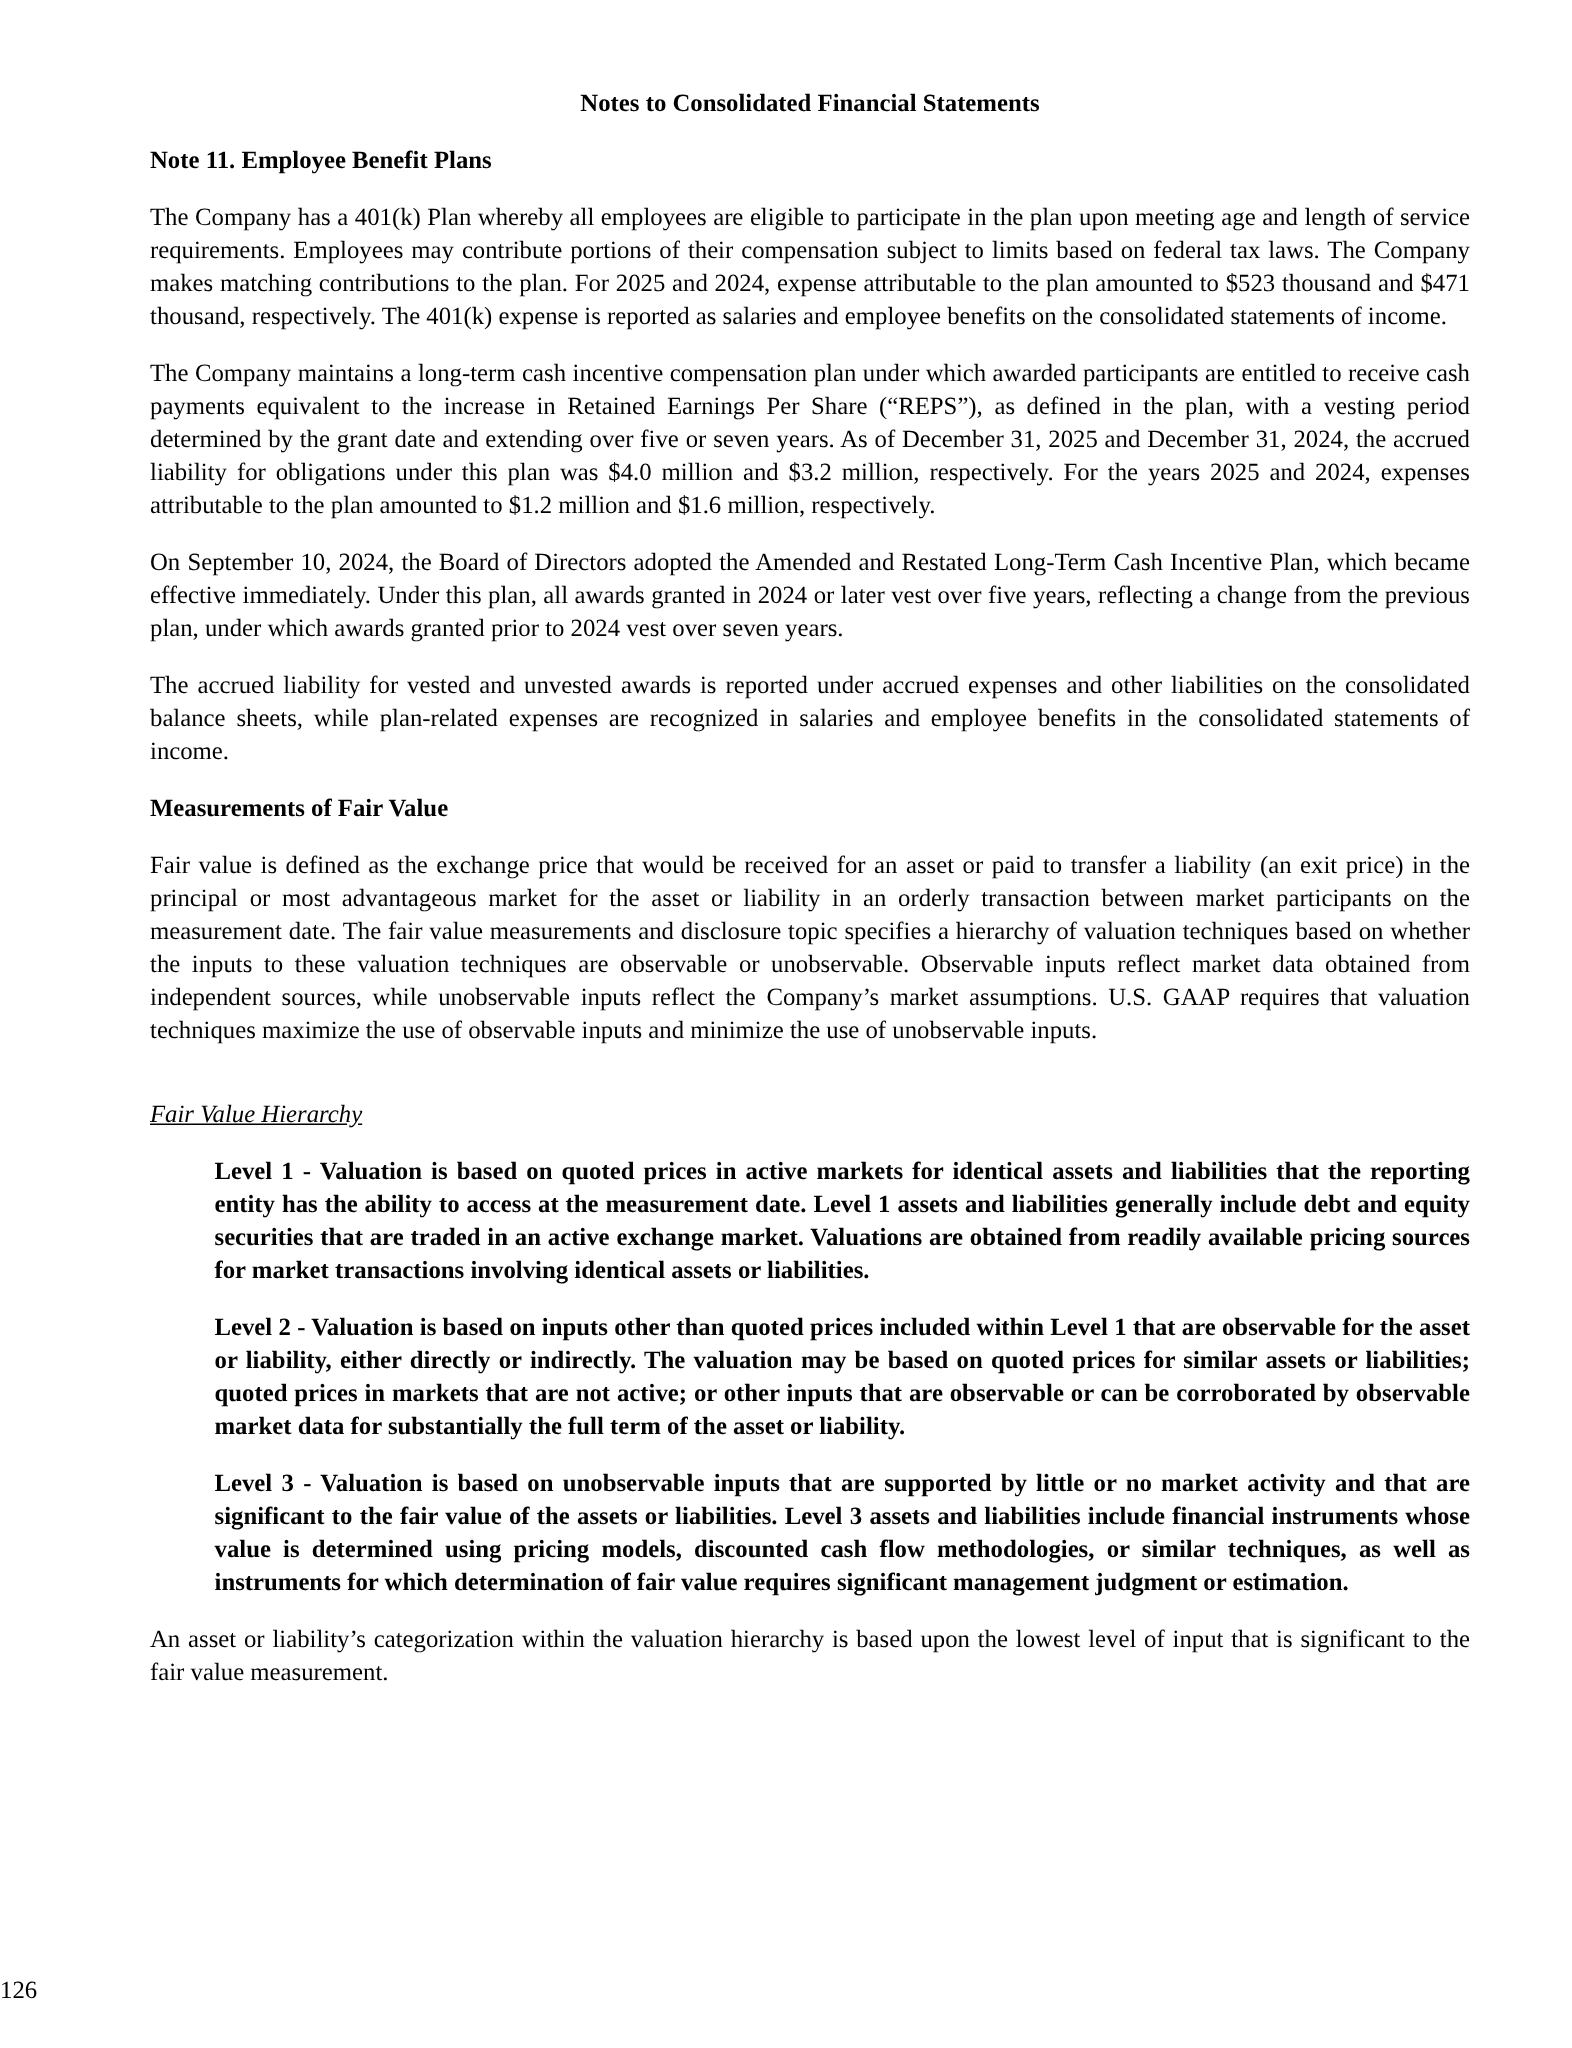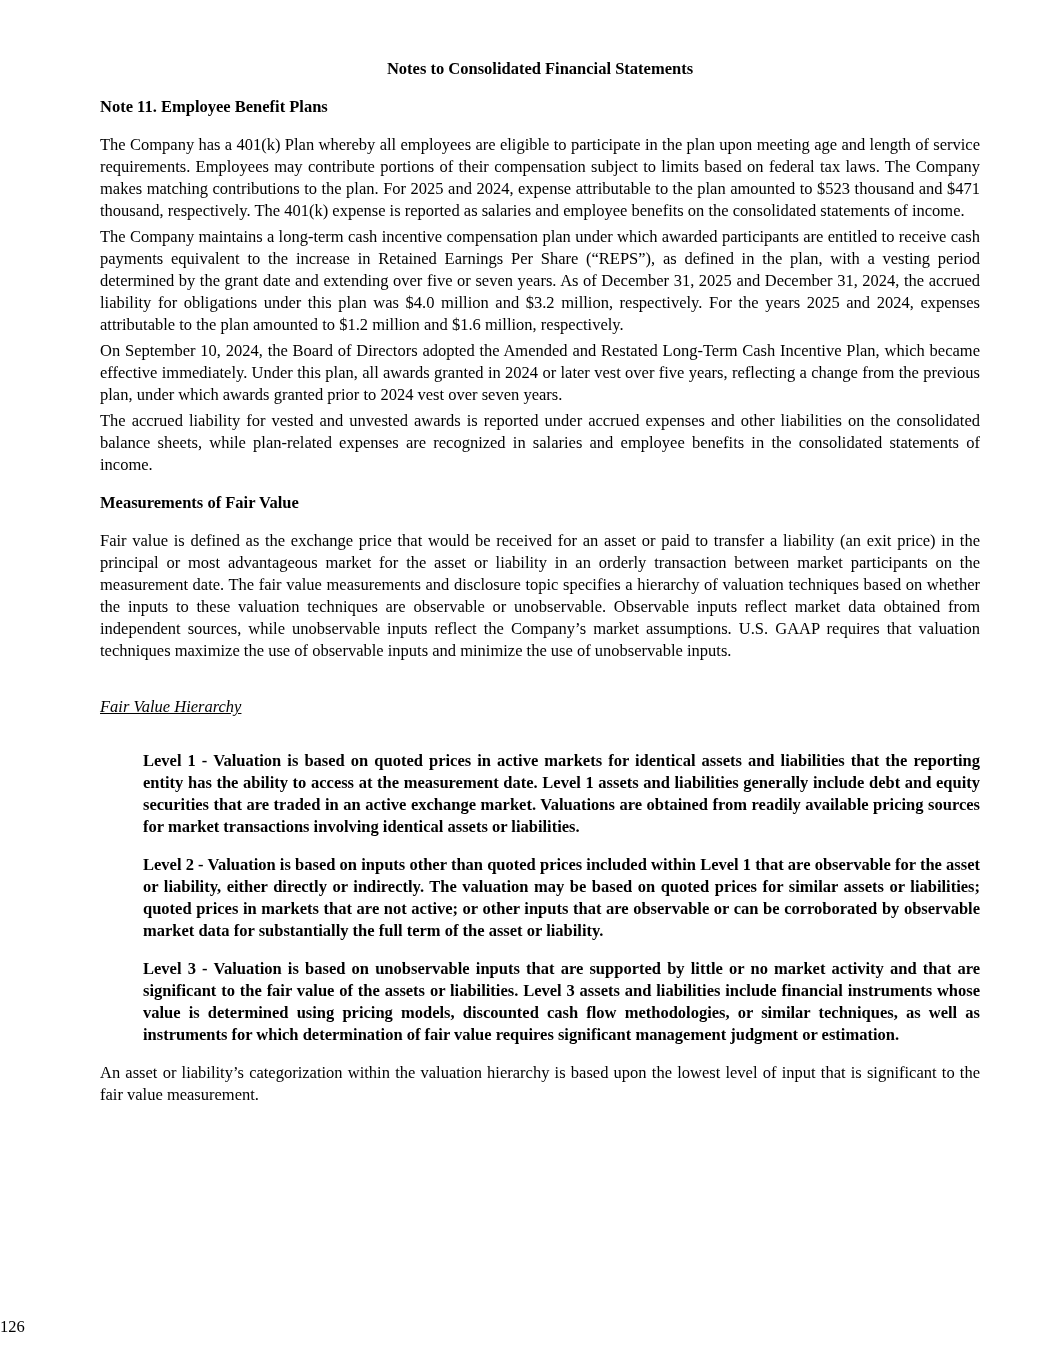--- a/index.html
+++ b/index.html
@@ -25,25 +25,25 @@
     font-weight: bold;
     margin: 0 0 16px 0;
   }
   .h-bold {
     font-weight: bold;
     margin: 16px 0;
   }
   .h-italic-underline {
     font-style: italic;
     text-decoration: underline;
-    margin: 32px 0;
+    margin: 16px 0;
   }
   .para {
     text-align: justify;
-    margin: 4px 0;
+    margin: 16px 0;
   }
   .para-indent {
     text-align: justify;
     margin: 16px 0 16px 43px;
     font-weight: bold;
   }
   .space-before-lg { margin-top: 46px; }
   .space-before-md { margin-top: 37px; }
   .space-before-sm { margin-top: 34px; }
   .page-footer {

